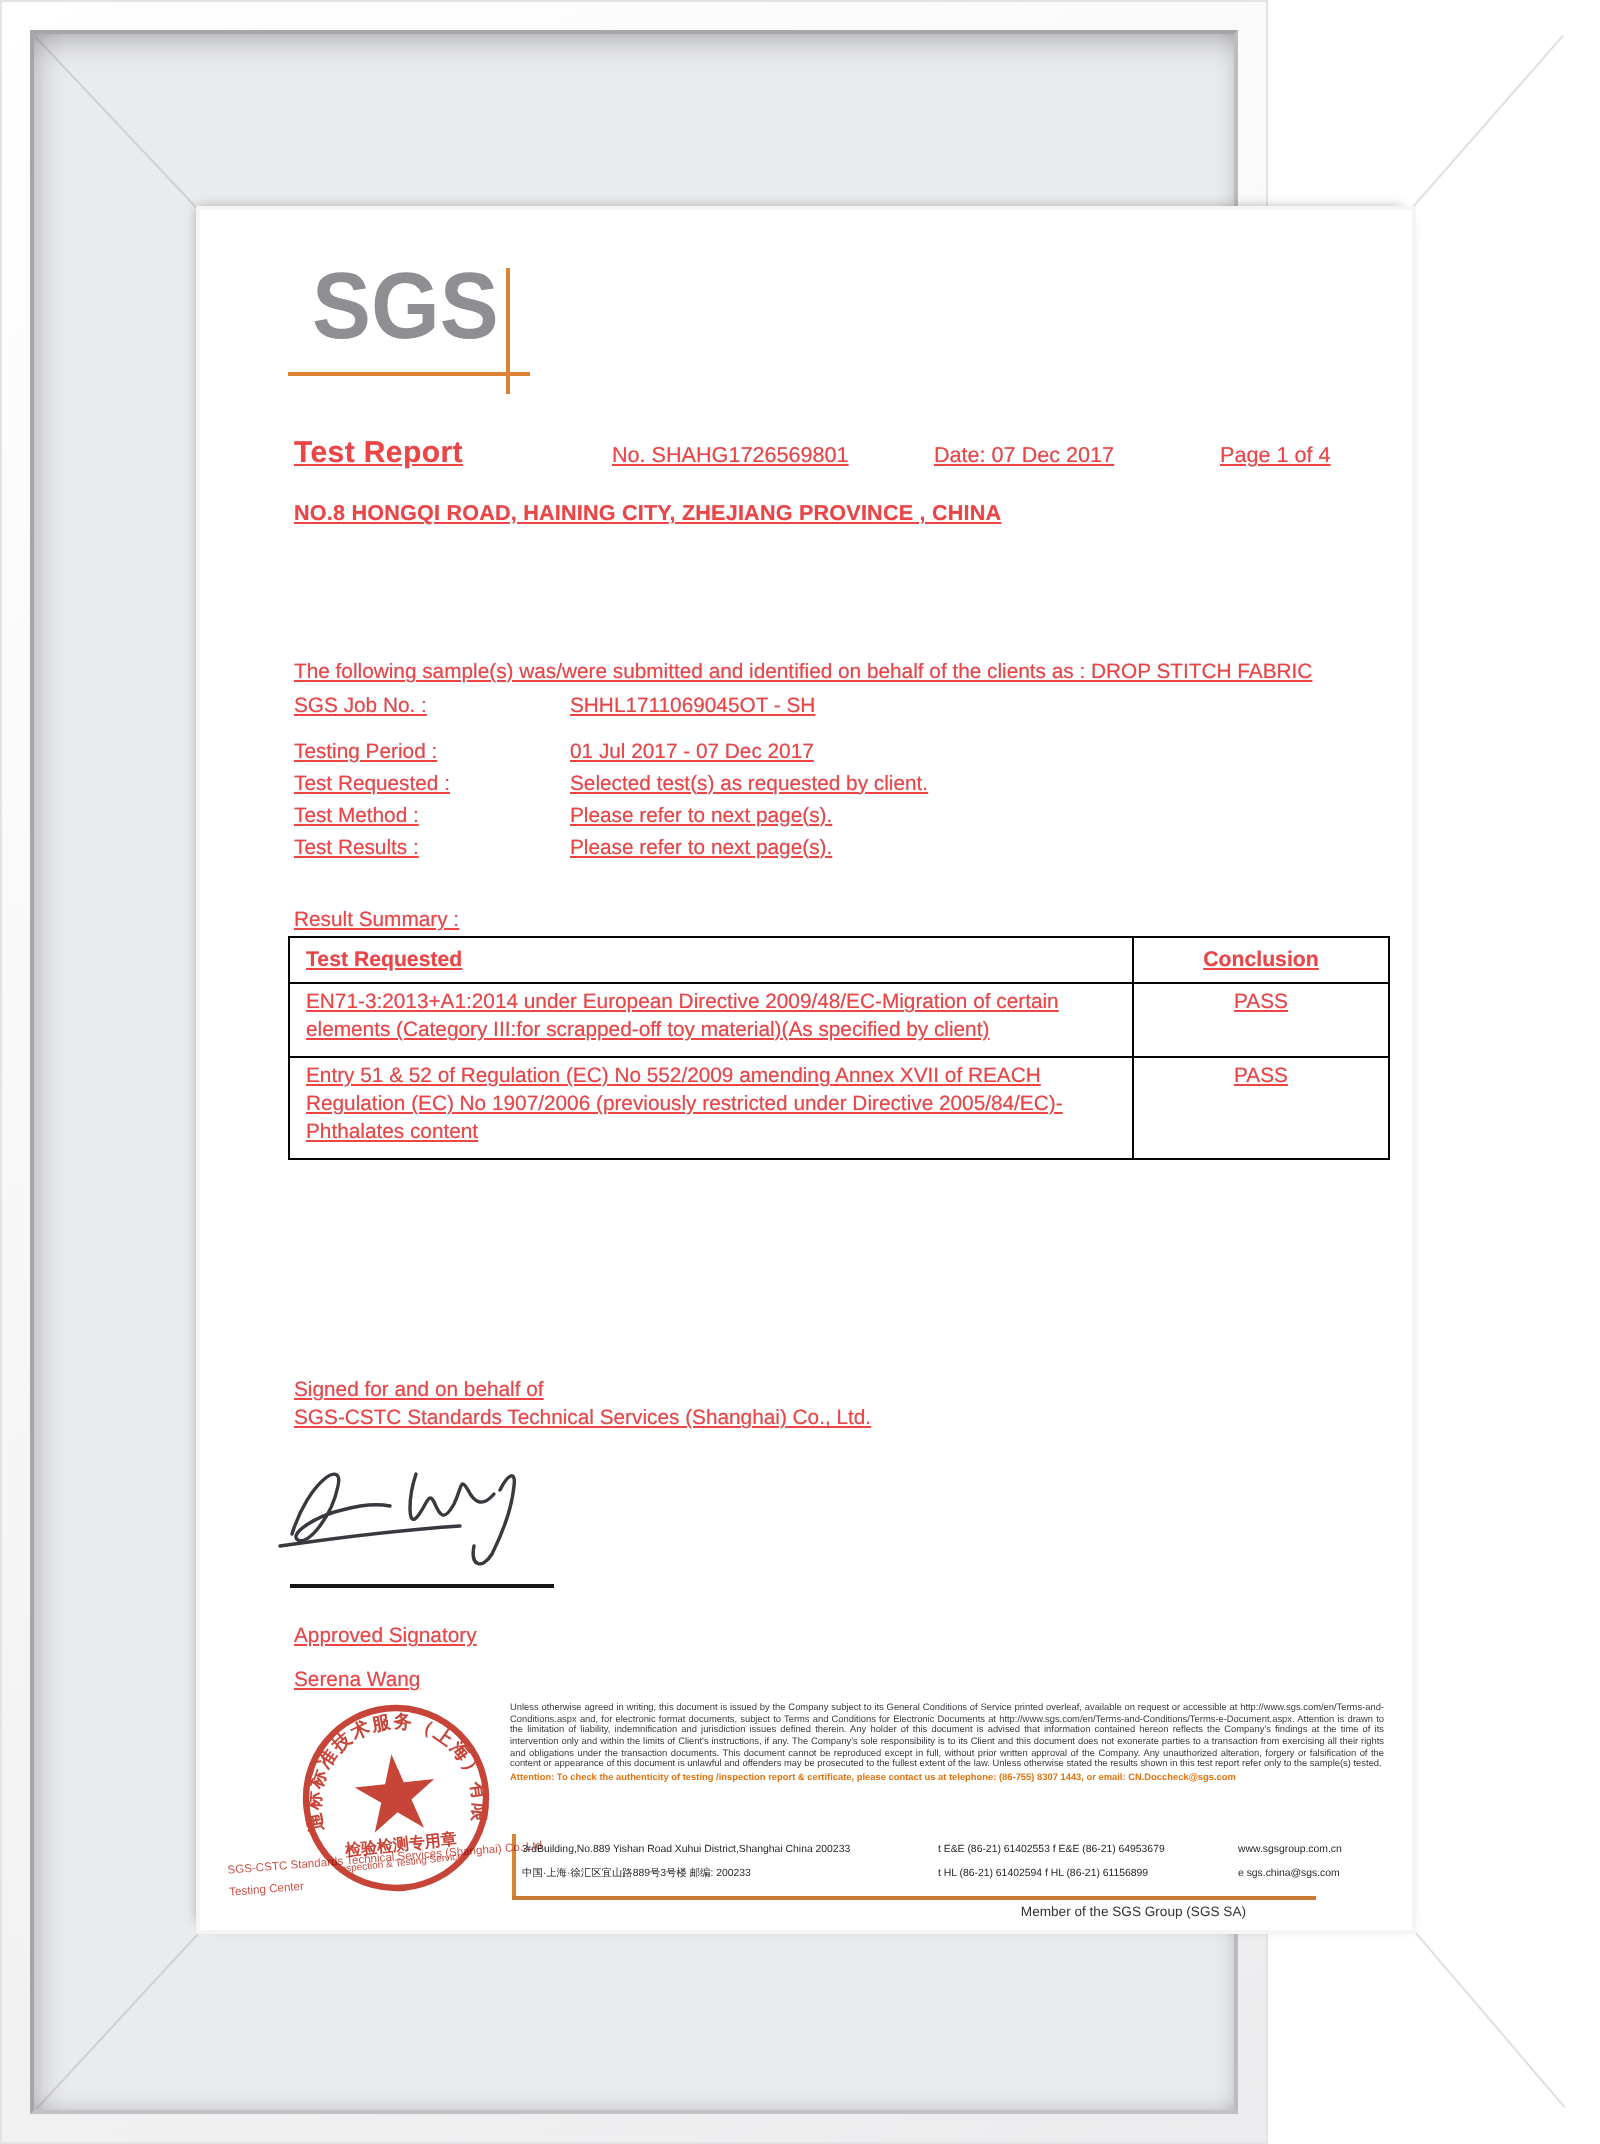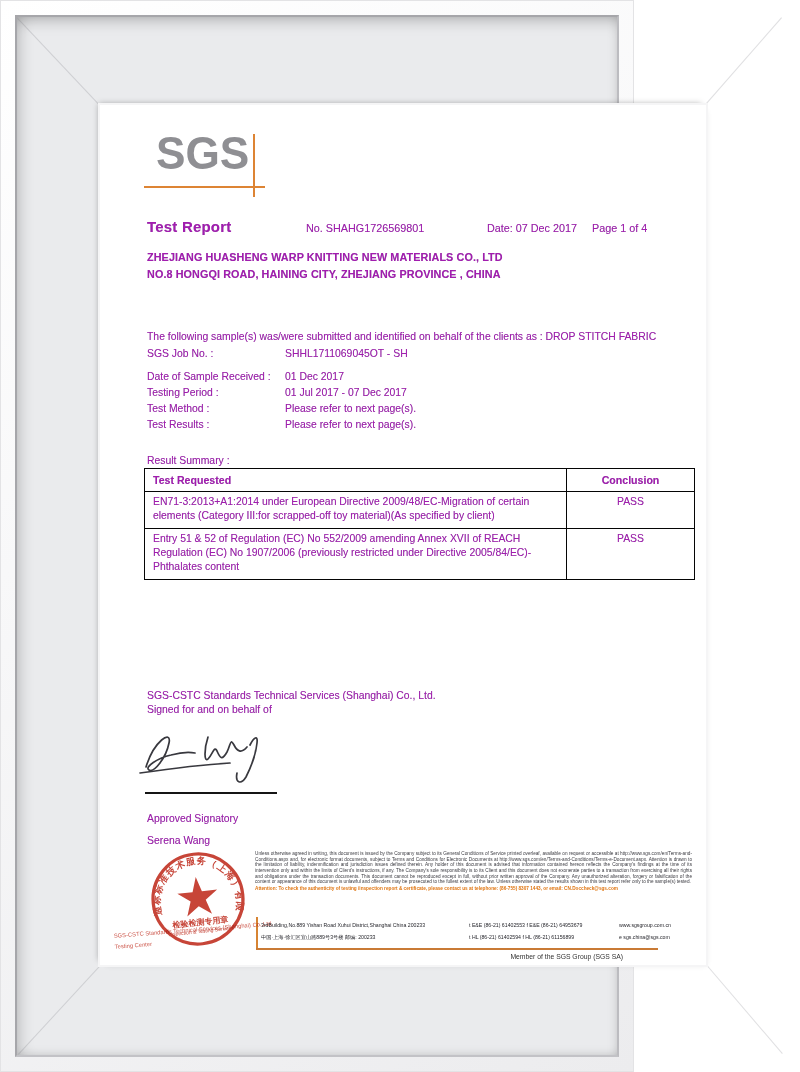--- a/index.html
+++ b/index.html
@@ -13,32 +13,32 @@
   .miter{position:absolute;height:1px;background:rgba(110,110,118,.22);transform-origin:0 0;}
   .miter.tl{left:18px;top:18px;width:120px;transform:rotate(46.7deg);}
   .miter.tr{left:782px;top:18px;width:116px;transform:rotate(131.2deg);}
   .miter.bl{left:18px;top:1054px;width:121px;transform:rotate(-47.3deg);}
   .miter.br{left:782px;top:1054px;width:117px;transform:rotate(229.5deg);}
 
   
   .paper{position:absolute;left:100px;top:105px;width:606px;height:860px;background:#ffffff;box-shadow:0 0 0 2px #f5f5f6,-3px -3px 6px -2px rgba(0,0,0,.35),3px 3px 6px -3px rgba(0,0,0,.12);}
   .paper *{box-sizing:border-box;}
   .abs{position:absolute;}
-  .doc-text{color:#a21caf;text-shadow:0 0 .5px rgba(25,25,70,.35);}
+  .doc-text{color:#ef4444;text-shadow:0 0 .5px rgba(25,25,70,.35);text-decoration:underline;}
 
   
   .logo-text{left:56px;top:24px;font-size:47px;font-weight:bold;color:#8f8f93;letter-spacing:0px;transform:scaleX(.94);transform-origin:0 0;line-height:1;}
   .logo-hline{left:44px;top:81px;width:121px;height:2px;background:#dd8434;}
   .logo-vline{left:153px;top:29px;width:2px;height:63px;background:#dd8434;}
 
   
   .rpt-title{left:47px;top:113px;font-size:15px;font-weight:bold;letter-spacing:.2px;}
   .rpt-no{left:206px;top:117px;font-size:10.8px;}
-  .rpt-date{left:367px;top:117px;font-size:10.8px;margin-left:20px;}
-  .rpt-page{left:479px;top:117px;font-size:10.8px;padding-left:13px;}
+  .rpt-date{left:367px;top:117px;font-size:10.8px;}
+  .rpt-page{left:497px;top:117px;font-size:10.8px;padding-left:13px;}
 
   .client{left:47px;top:144px;font-size:10.8px;font-weight:bold;line-height:17px;letter-spacing:.1px;}
   .sample-line{left:47px;top:226px;font-size:10.4px;}
 
   .info{left:47px;top:243px;font-size:10.4px;}
   .info-row{display:flex;margin-bottom:4.5px;line-height:11.5px;}
   .info-row.gap{margin-bottom:11px;}
   .info-label{width:138px;flex:none;}
   .info-value{flex:1;}
 
@@ -89,38 +89,37 @@
     <div class="abs logo-text">SGS</div>
     <div class="abs logo-hline"></div>
     <div class="abs logo-vline"></div>
 
     <div class="abs rpt-title doc-text">Test Report</div>
     <div class="abs rpt-no doc-text">No. SHAHG1726569801</div>
     <div class="abs rpt-date doc-text">Date: 07 Dec 2017</div>
     <div class="abs rpt-page doc-text">Page 1 of 4</div>
 
     <div class="abs client doc-text">
-      <div>ZHEJIANG HUASHENG WARP KNITTING NEW MATERIALS CO., LTD</div>
       <div>NO.8 HONGQI ROAD, HAINING CITY, ZHEJIANG PROVINCE , CHINA</div>
     </div>
 
     <div class="abs sample-line doc-text">The following sample(s) was/were submitted and identified on behalf of the clients as : DROP STITCH FABRIC</div>
 
     <div class="abs info doc-text">
       <div class="info-row gap">
           <span class="info-label">SGS Job No. :</span>
           <span class="info-value">SHHL1711069045OT - SH</span>
         </div>
       <div class="info-row">
-          <span class="info-label">Date of Sample Received :</span>
-          <span class="info-value">01 Dec 2017</span>
-        </div>
-      <div class="info-row">
           <span class="info-label">Testing Period :</span>
           <span class="info-value">01 Jul 2017 - 07 Dec 2017</span>
+        </div>
+      <div class="info-row">
+          <span class="info-label">Test Requested :</span>
+          <span class="info-value">Selected test(s) as requested by client.</span>
         </div>
       <div class="info-row">
           <span class="info-label">Test Method :</span>
           <span class="info-value">Please refer to next page(s).</span>
         </div>
       <div class="info-row">
           <span class="info-label">Test Results :</span>
           <span class="info-value">Please refer to next page(s).</span>
         </div>
     </div>
@@ -138,22 +137,22 @@
         <td class="conc">PASS</td>
       </tr>
       <tr>
         <td>Entry 51 &amp; 52 of Regulation (EC) No 552/2009 amending Annex XVII of REACH Regulation (EC) No 1907/2006 (previously restricted under Directive 2005/84/EC)-Phthalates content</td>
         <td class="conc">PASS</td>
       </tr>
     </tbody>
       </table>
 
     <div class="abs signed doc-text">
+      <div>Signed for and on behalf of</div>
       <div>SGS-CSTC Standards Technical Services (Shanghai) Co., Ltd.</div>
-      <div>Signed for and on behalf of</div>
     </div>
     <svg class="abs sig-svg" width="160" height="68" viewBox="0 0 160 68">
       <g fill="none" stroke="#23232a" stroke-width="1.7" stroke-linecap="round" opacity="0.9">
         <path d="M8,46 C16,20 34,8 31,22 C28,37 16,52 11,49 C6,46 20,37 33,34 C44,31 52,31 57,32"></path>
         <path d="M70,16 C66,28 66,42 70,38 C75,33 76,24 79,30 C82,37 84,40 89,31 C93,23 92,17 96,24 C99,30 103,33 109,26"></path>
         <path d="M112,24 C116,16 120,14 119,22 C118,32 114,44 108,56 C103,64 97,62 99,52"></path>
         <path d="M2,52 C30,48 60,44 92,42"></path>
       </g>
     </svg>
     <div class="abs sig-line"></div>

